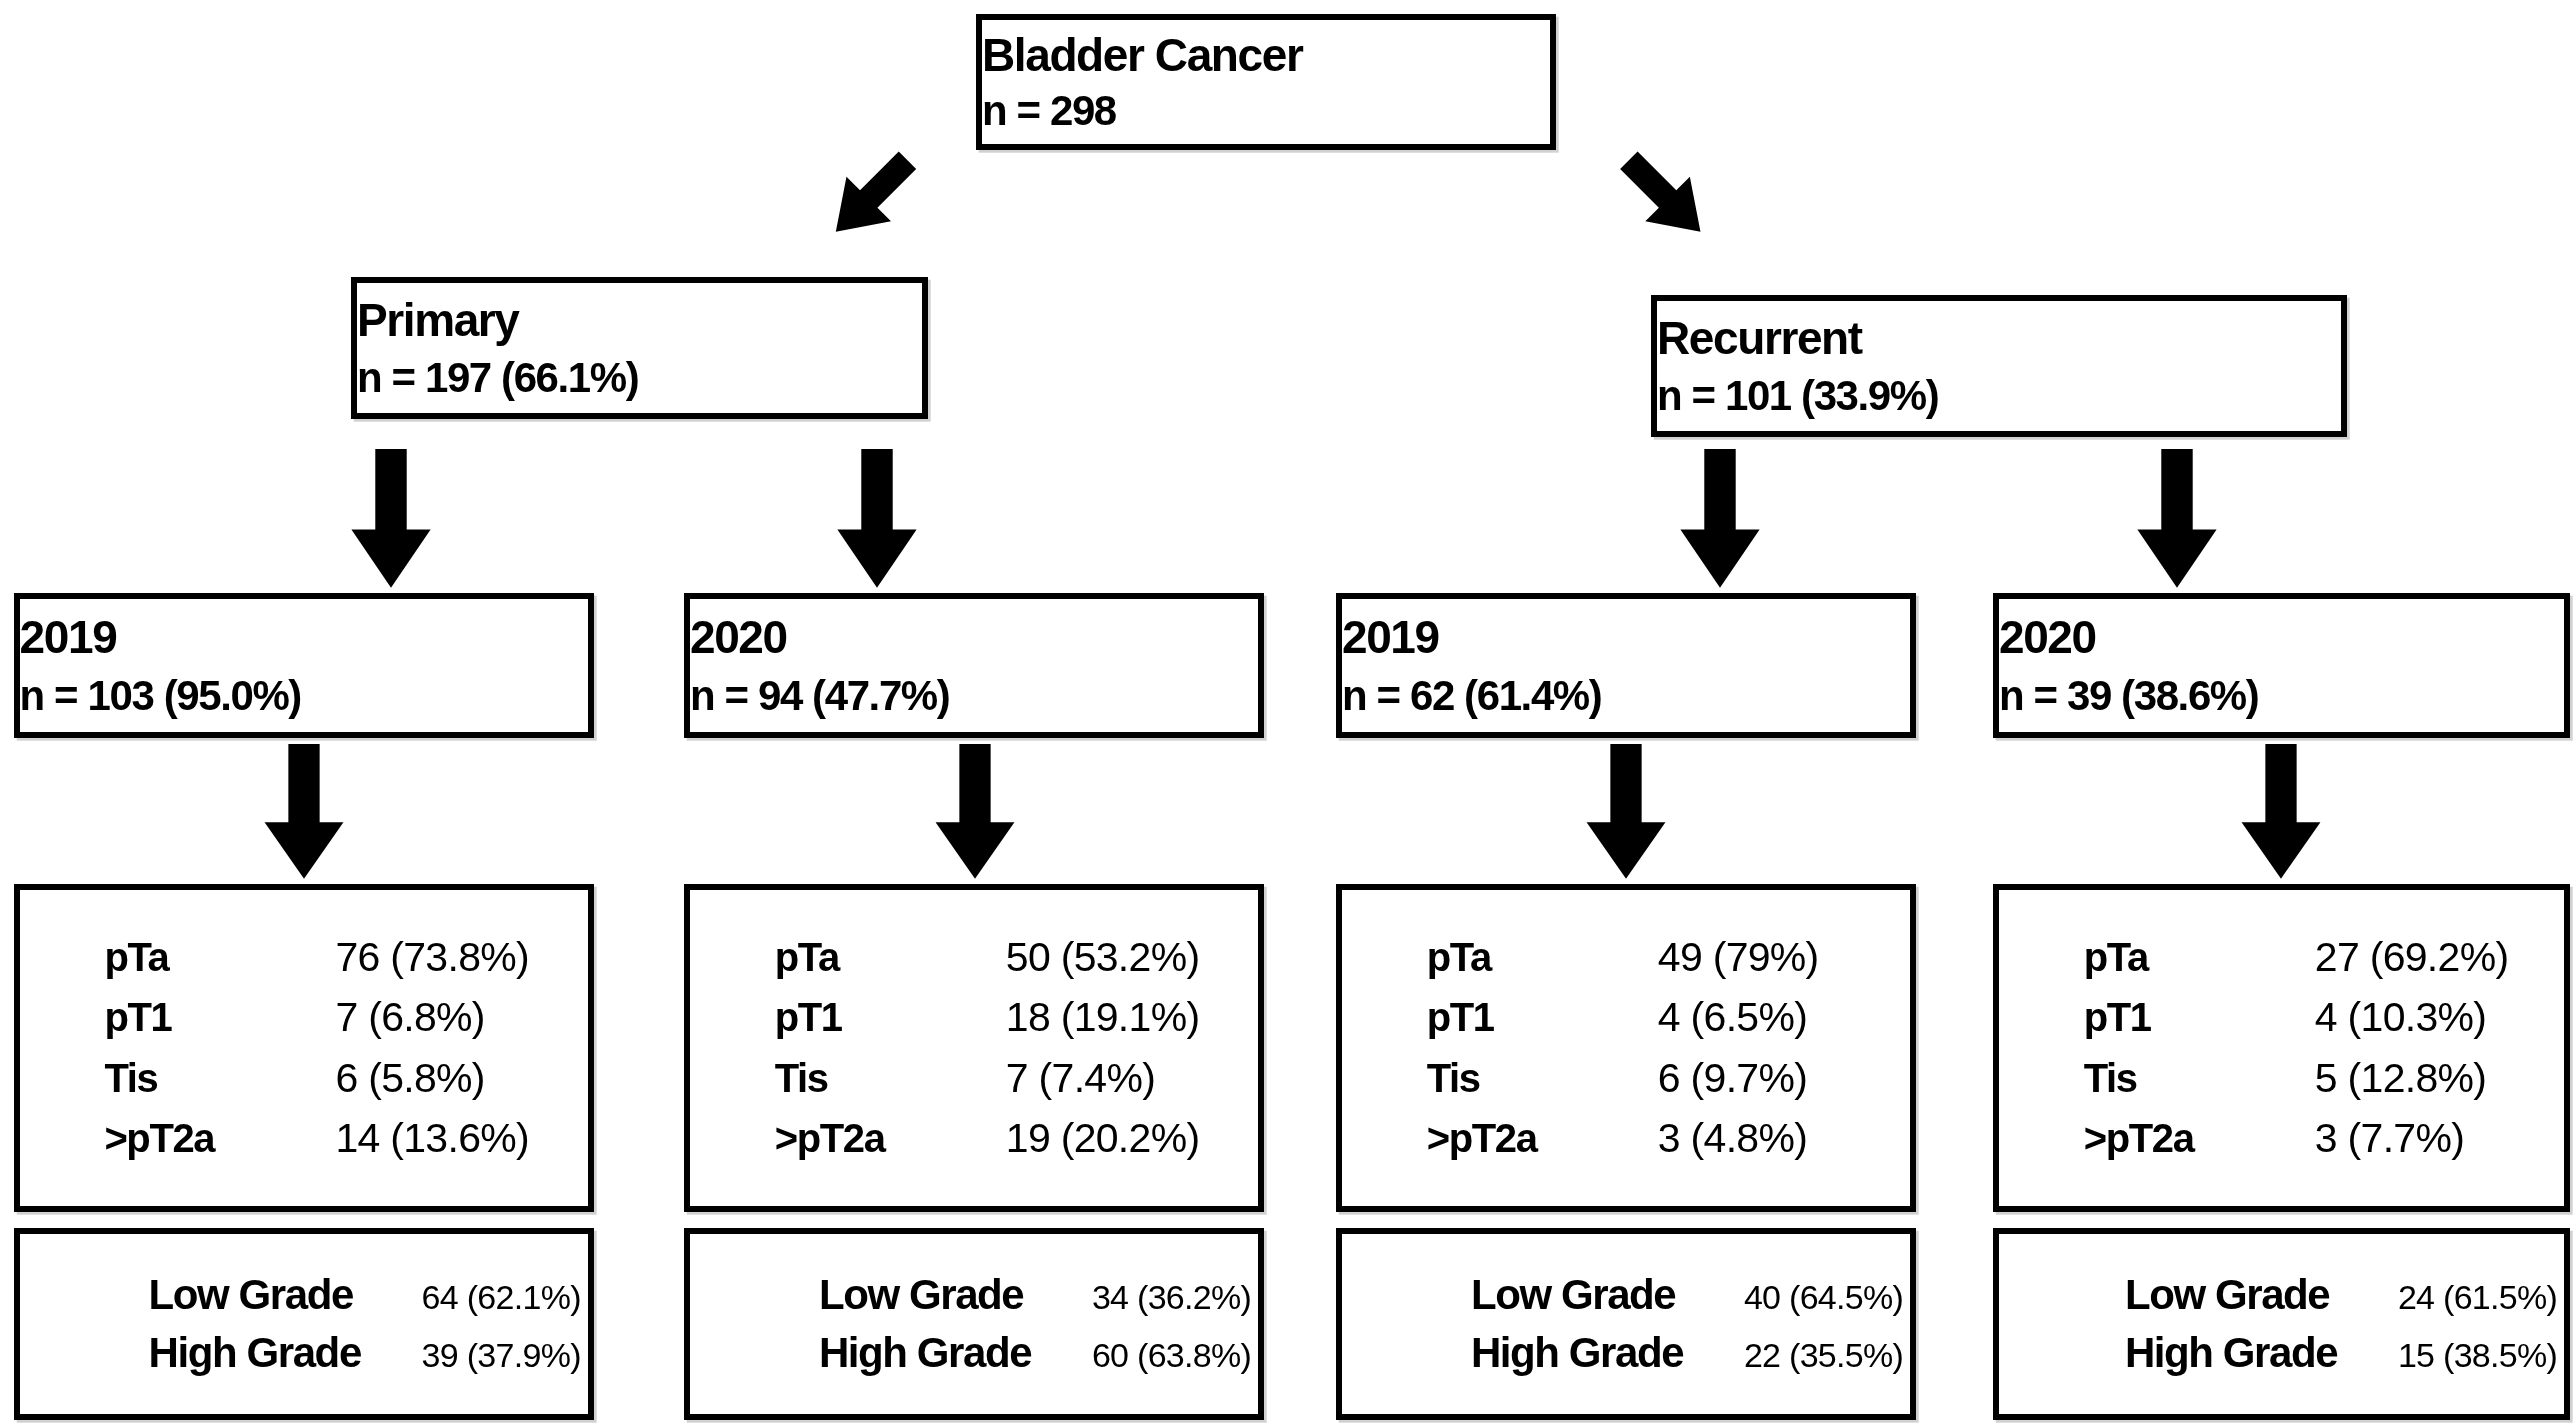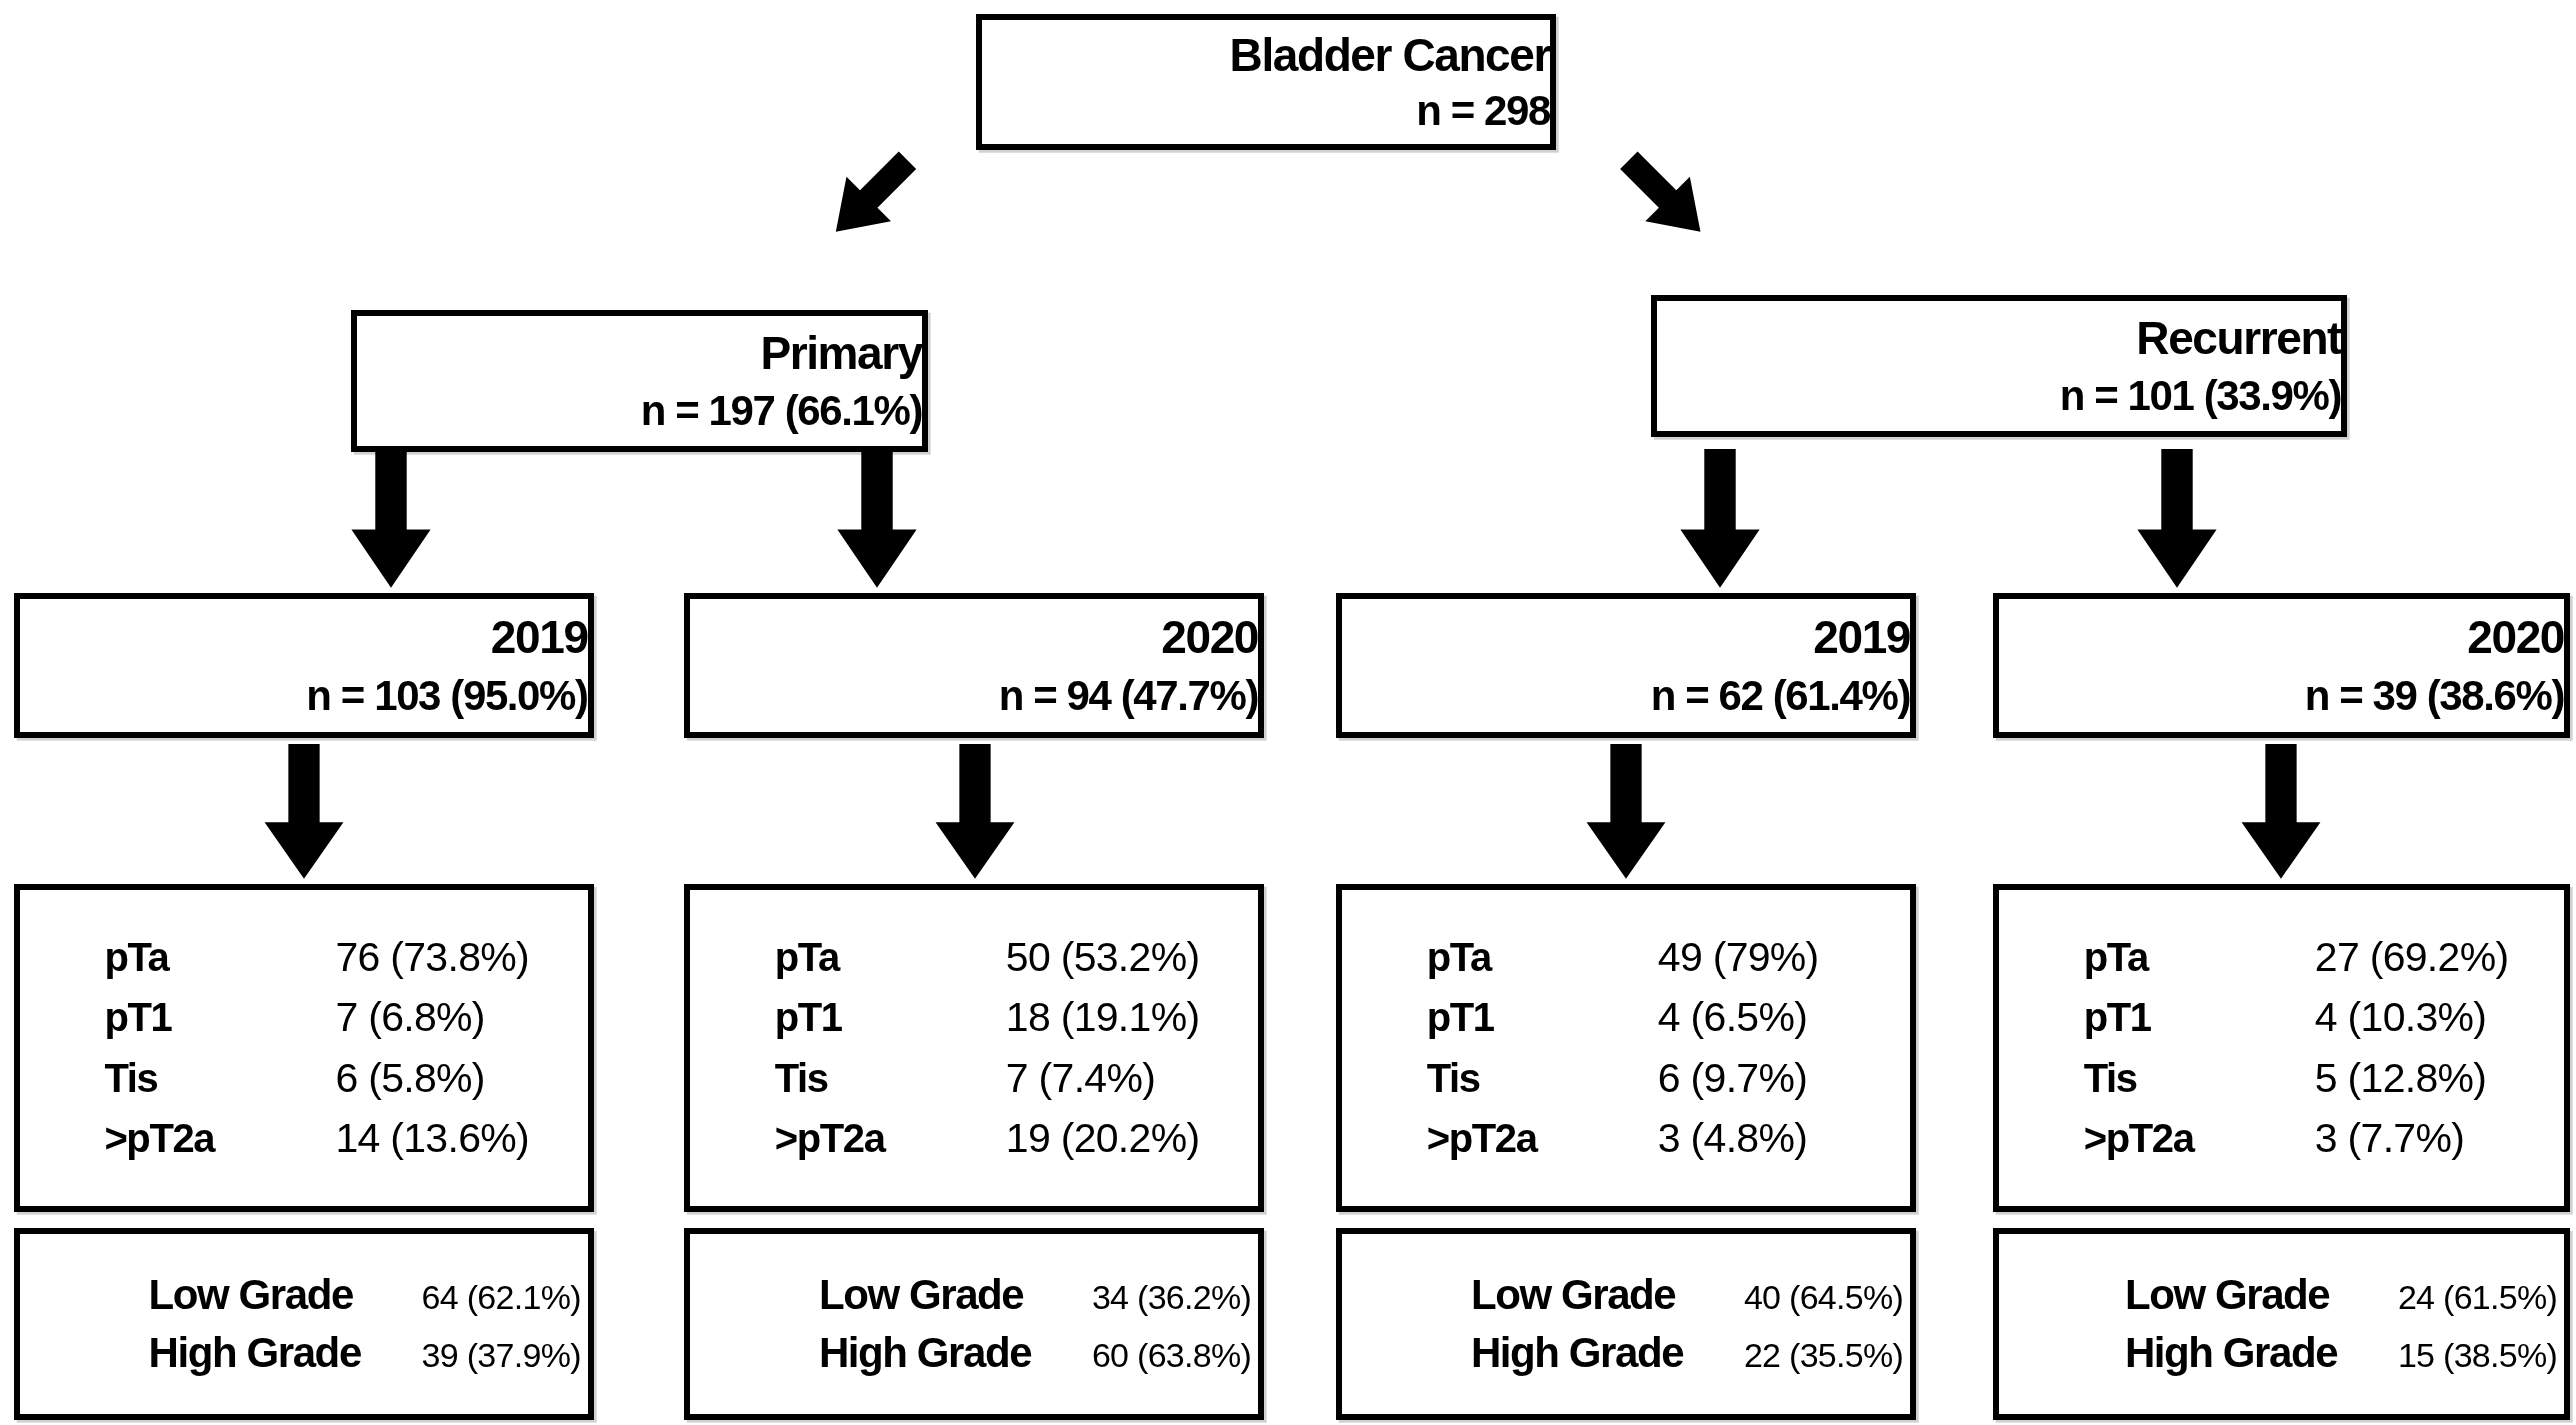--- a/index.html
+++ b/index.html
@@ -16,21 +16,21 @@
     color: #000000;
     overflow: hidden;
   }
   .box {
     position: absolute;
     background: #ffffff;
     border: 6.8px solid #000000;
     box-sizing: border-box;
     display: flex;
     flex-direction: column;
-    align-items: flex-end;
+    align-items: flex-start;
     justify-content: space-evenly;
     box-shadow: 2.7px 2.7px 0 rgba(0,0,0,0.18);
   }
   .title {
     font-size: 46px;
     font-weight: bold;
     line-height: 1;
     letter-spacing: -1.4px;
     white-space: nowrap;
   }
@@ -116,21 +116,21 @@
     </svg>
   </div>
   <div class="arrow" style="left:1609px; top:139px; width:113px; height:115px;">
     <svg width="113" height="115" viewBox="0 0 165 168">
       <g transform="translate(82,84) rotate(-45) translate(-50,-75)">
         <polygon points="32,0 68,0 68,80 96,80 50,148 4,80 32,80" fill="#000000"></polygon>
       </g>
     </svg>
   </div>
 
-  <div class="box" style="left:351px; top:310px; width:577px; height:142px;">
+  <div class="box" style="left:351px; top:277px; width:577px; height:142px;">
     <div class="title">Primary</div>
     <div class="nline">n = 197 (66.1%)</div>
   </div>
   <div class="box" style="left:1651px; top:295px; width:696px; height:142px;">
     <div class="title">Recurrent</div>
     <div class="nline">n = 101 (33.9%)</div>
   </div>
 
   <div class="arrow" style="left:350px; top:449px;">
     <svg width="82" height="140" viewBox="0 0 120 205">

